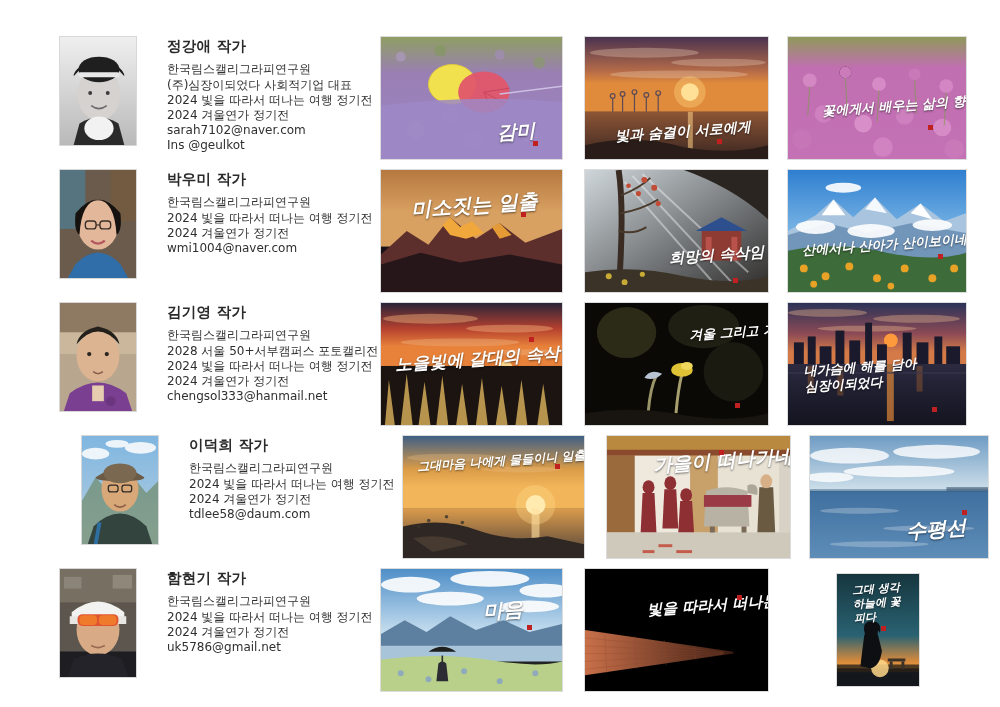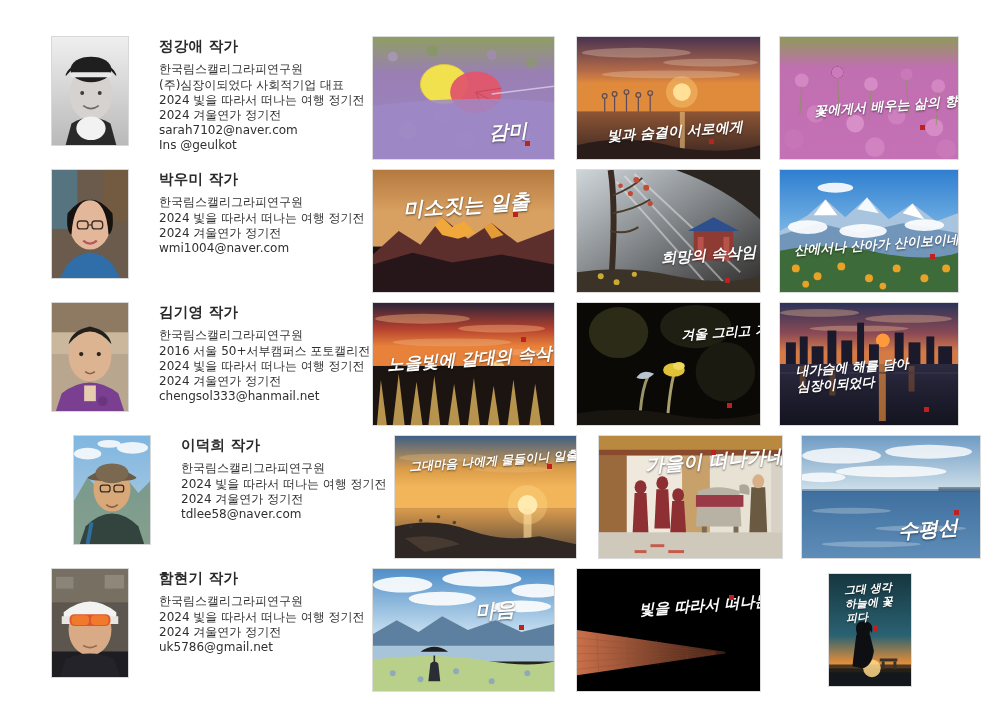--- a/index.html
+++ b/index.html
@@ -7,21 +7,21 @@
   body{
     width:1000px;height:707px;
     background:#ffffff;
     font-family:"DejaVu Sans","Liberation Sans",sans-serif;
     overflow:hidden;
     position:relative;
   }
   .page{position:relative;width:1000px;height:707px;}
 
   
-  .row{position:absolute;left:4px;width:792px;height:133px;}
+  .row{position:absolute;left:12px;width:792px;height:133px;}
 
   
   .profile{position:absolute;left:47px;top:9px;display:flex;align-items:flex-start;}
   .portrait{
     width:78px;height:110px;
     border:1px solid #d8d8d8;
     background:#cfcfcf;
     box-sizing:border-box;
     overflow:hidden;
     position:relative;
@@ -347,21 +347,21 @@
           <path d="M17 42 Q39 16 61 42 Q58 28 39 24 Q20 28 17 42Z" fill="#23201c"></path>
           <circle cx="30" cy="52" r="2.2" fill="#2b2520"></circle>
           <circle cx="48" cy="52" r="2.2" fill="#2b2520"></circle>
           <path d="M34 70 Q39 74 44 70" stroke="#8a5f4c" stroke-width="1.6" fill="none"></path>
           <circle cx="52" cy="100" r="5" fill="#6c3580"></circle>
         </svg>
       </div>
       <div class="ptext">
         <div class="pname">김기영 작가</div>
         <div class="pline">한국림스캘리그라피연구원</div>
-        <div class="pline">2016 서울 50+서부캠퍼스 포토캘리전</div>
+        <div class="pline">2028 서울 50+서부캠퍼스 포토캘리전</div>
         <div class="pline">2024 빛을 따라서 떠나는 여행 정기전</div>
         <div class="pline">2024 겨울연가 정기전</div>
         <div class="pline">chengsol333@hanmail.net</div>
       </div>
     </div>
 
     <div class="art c1">
       <svg viewBox="0 0 183 124" preserveAspectRatio="none">
         <defs>
             <linearGradient id="rsun" x1="0" y1="0" x2="0" y2="1">
@@ -487,21 +487,21 @@
           <rect x="41" y="50" width="10" height="7" rx="2.5" fill="none" stroke="#2e2a26" stroke-width="1.3"></rect>
           <path d="M33 70 Q39 75 45 70" stroke="#8a5f4a" stroke-width="1.6" fill="none"></path>
           <path d="M18 88 L14 110" stroke="#2f6ea0" stroke-width="4"></path>
         </svg>
       </div>
       <div class="ptext">
         <div class="pname">이덕희 작가</div>
         <div class="pline">한국림스캘리그라피연구원</div>
         <div class="pline">2024 빛을 따라서 떠나는 여행 정기전</div>
         <div class="pline">2024 겨울연가 정기전</div>
-        <div class="pline">tdlee58@naver.com</div>
+        <div class="pline">tdlee58@daum.com</div>
       </div>
     </div>
 
     <div class="art c1">
       <svg viewBox="0 0 183 124" preserveAspectRatio="none">
         <defs>
           <linearGradient id="osky" x1="0" y1="0" x2="0" y2="1">
             <stop offset="0" stop-color="#3f5f86"></stop>
               <stop offset="0.45" stop-color="#d99b47"></stop>
             <stop offset="0.7" stop-color="#f2b55a"></stop>

